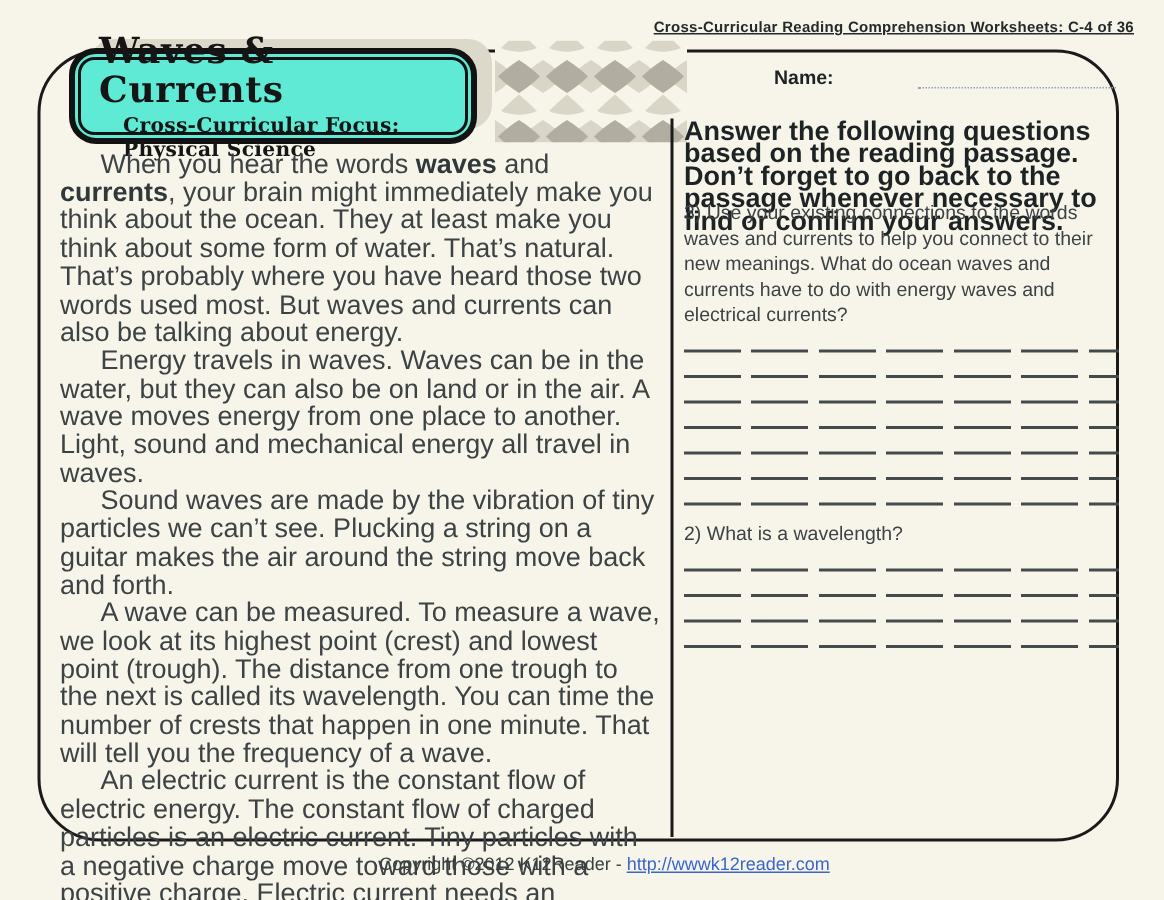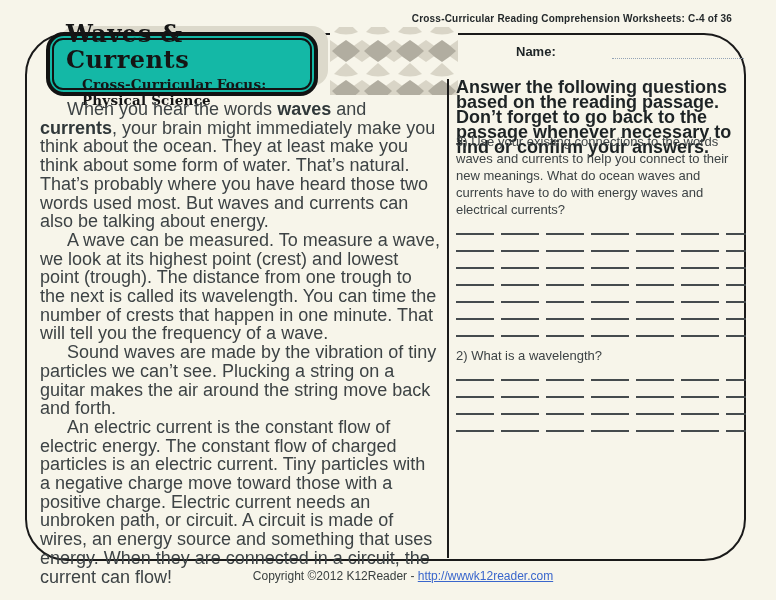--- a/index.html
+++ b/index.html
@@ -6,38 +6,38 @@
   body{
     width:776px;height:600px;position:relative;overflow:hidden;
     background:#f7f5ea;
     font-family:"Liberation Sans", sans-serif;
     -webkit-font-smoothing:antialiased;
   }
   .abs{position:absolute;}
 
   
   #header-right{
-    top:13px;right:44px;
-    font-size:10px;font-weight:bold;color:#24292b;letter-spacing:.2px;
+    top:13px;right:20px;
+    font-size:10px;font-weight:bold;color:#24292b;letter-spacing:.2px;text-decoration:underline;
   }
 
   
   #main-frame{
     left:25px;top:33px;width:721px;height:528px;
     border:2px solid #1a1a1a;border-radius:42px;
     box-sizing:border-box;background:transparent;
   }
 
   
   #pattern{left:330px;top:27px;width:128px;height:68px;overflow:hidden;background:#f7f5ea;}
 
   
   #title-box{
     left:46px;top:32px;width:272px;height:64px;
-    background:#14b8a6;border:4px solid #121212;border-radius:18px;
+    background:#5eead4;border:4px solid #121212;border-radius:18px;
     box-sizing:border-box;
     box-shadow:12px -8px 0 -2px #dcd9cb;
   }
   #title-box-inner{
     position:absolute;inset:2px;border:2px solid #121212;border-radius:11px;
     display:flex;flex-direction:column;justify-content:center;padding-left:12px;
     box-sizing:border-box;
   }
   #worksheet-title{
     font-family:"DejaVu Serif", serif;font-weight:bold;
@@ -140,22 +140,23 @@
   <span id="name-label">Name:</span>
   <span id="name-line"></span>
 </div>
 
 <div class="abs" id="instructions">Answer the following questions based on the reading passage. Don’t forget to go back to the passage whenever necessary to find or confirm your answers.</div>
 
 <div class="abs" id="divider"></div>
 
 <div class="abs" id="passage">
   <p><span>When you hear the words </span><b>waves</b><span> and </span><b>currents</b><span>, your brain might immediately make you think about the ocean. They at least make you think about some form of water. That’s natural. That’s probably where you have heard those two words used most. But waves and currents can also be talking about energy.</span></p>
+  <p>Energy travels in waves. Waves can be in the water, but they can also be on land or in the air. A wave moves energy from one place to another. Light, sound and mechanical energy all travel in waves.</p>
+  <p>Sound waves are made by the vibration of tiny particles we can’t see. Plucking a string on a guitar makes the air around the string move back and forth.</p>
   <p>A wave can be measured. To measure a wave, we look at its highest point (crest) and lowest point (trough). The distance from one trough to the next is called its wavelength. You can time the number of crests that happen in one minute. That will tell you the frequency of a wave.</p>
-  <p>Sound waves are made by the vibration of tiny particles we can’t see. Plucking a string on a guitar makes the air around the string move back and forth.</p>
   <p>An electric current is the constant flow of electric energy. The constant flow of charged particles is an electric current. Tiny particles with a negative charge move toward those with a positive charge. Electric current needs an unbroken path, or circuit. A circuit is made of wires, an energy source and something that uses energy. When they are connected in a circuit, the current can flow!</p>
 </div>
 
 <div class="abs" id="questions">
   <div class="q-block">
     <p class="q-text">3) Use your existing connections to the words waves and currents to help you connect to their new meanings. What do ocean waves and currents have to do with energy waves and electrical currents?</p>
     <div class="q-lines">
         <div class="answer-line"></div>
         <div class="answer-line"></div>
         <div class="answer-line"></div>

